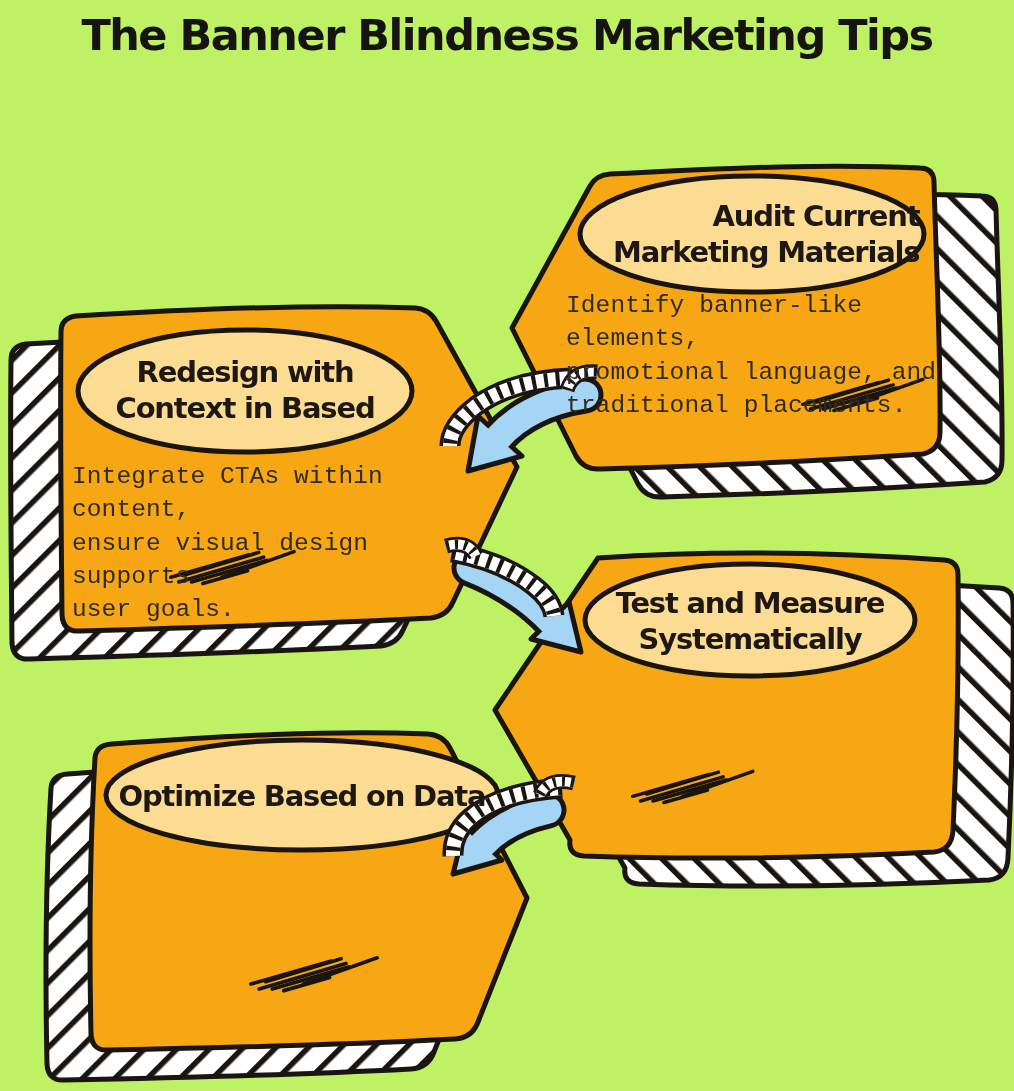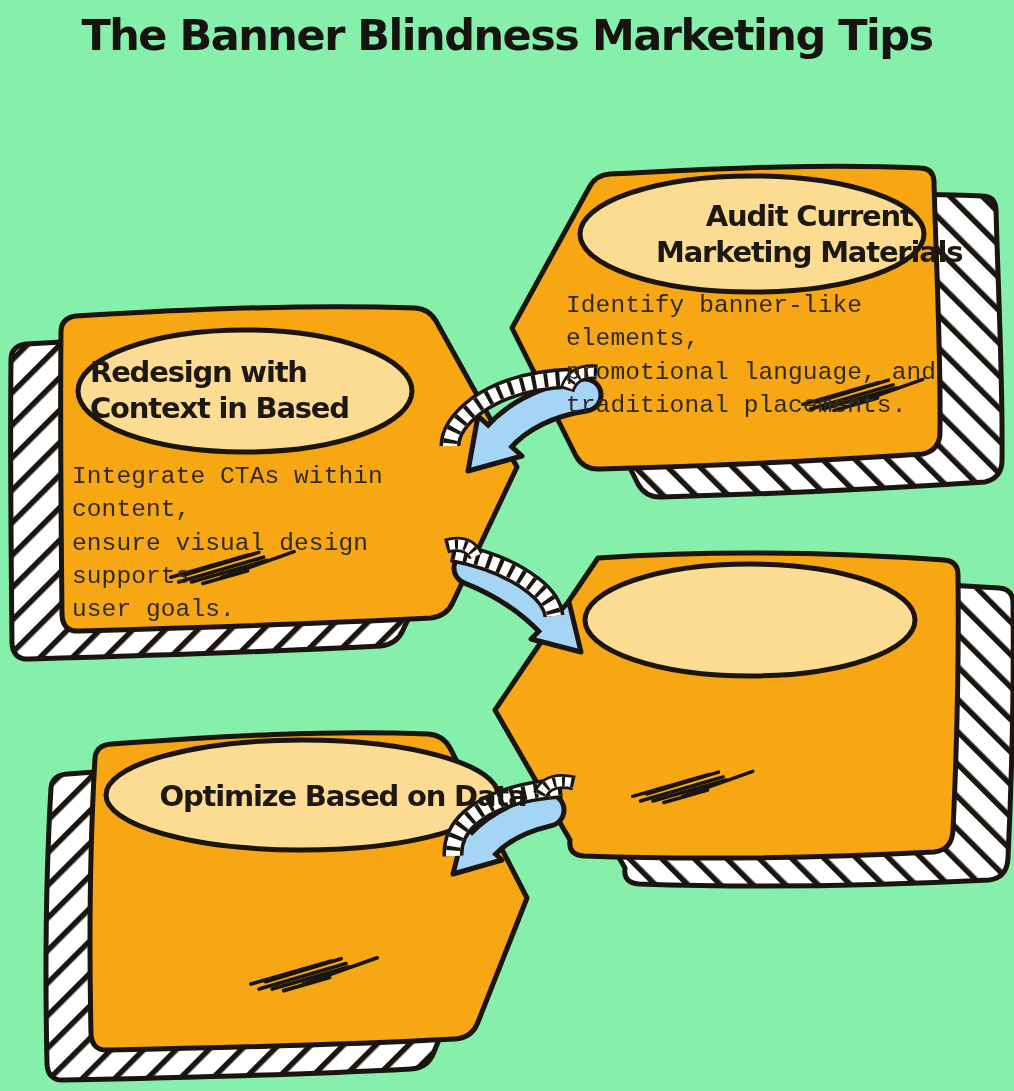--- a/index.html
+++ b/index.html
@@ -1,36 +1,36 @@
 <!DOCTYPE html>
 <html><head>
 <meta charset="utf-8">
 <style>
   html,body{margin:0;padding:0;background:#ffffff;}
   .canvas{
     position:relative;width:1014px;height:1091px;overflow:hidden;
-    background:#86efac;font-family:"Liberation Sans",sans-serif;
+    background:#bef264;font-family:"Liberation Sans",sans-serif;
   }
   .layer{position:absolute;left:0;top:0;}
 
   .main-title{
     position:absolute;left:0;top:10px;width:100%;text-align:center;margin:0;
     font-family:"DejaVu Sans","Liberation Sans",sans-serif;font-weight:bold;
     font-size:43px;letter-spacing:-1.5px;color:#161310;
   }
 
   .step-title{
     position:absolute;font-family:"DejaVu Sans","Liberation Sans",sans-serif;
     font-weight:bold;font-size:29px;line-height:1.25;letter-spacing:-1.2px;color:#1d1813;
   }
   .step-title div{white-space:nowrap;}
-  .t1{left:613px;top:198px;text-align:center;margin-left:43px;}
-  .t2{left:90px;top:354px;width:310px;text-align:left;}
+  .t1{left:613px;top:198px;text-align:right;}
+  .t2{left:90px;top:354px;width:310px;text-align:center;}
   .t3{left:590px;top:585px;width:320px;text-align:center;}
-  .t4{left:92px;top:778px;width:420px;text-align:center;padding-left:41px;}
+  .t4{left:92px;top:778px;width:420px;text-align:center;}
 
   .step-body{
     position:absolute;font-size:24.5px;line-height:1.36;color:#2e2a25;
     letter-spacing:0.1px;white-space:pre-line;font-family:Liberation Mono, monospace;
   }
   .b1{left:566px;top:289px;width:420px;}
   .b2{left:72px;top:460px;width:420px;}
   .b3{left:561px;top:685px;width:440px;}
   .b4{left:117px;top:874px;width:430px;}
 
@@ -149,18 +149,22 @@
 traditional placements.</div>
 
   <div class="step-title t2">
     <div>Redesign with</div>
     <div>Context in Based</div>
   </div>
   <div class="step-body b2">Integrate CTAs within content,
 ensure visual design supports
 user goals.</div>
 
+  <div class="step-title t3">
+    <div>Test and Measure</div>
+    <div>Systematically</div>
+  </div>
 
   <div class="step-title t4">
     <div>Optimize Based on Data</div>
   </div>
 
 </div>
 
 </body></html>

